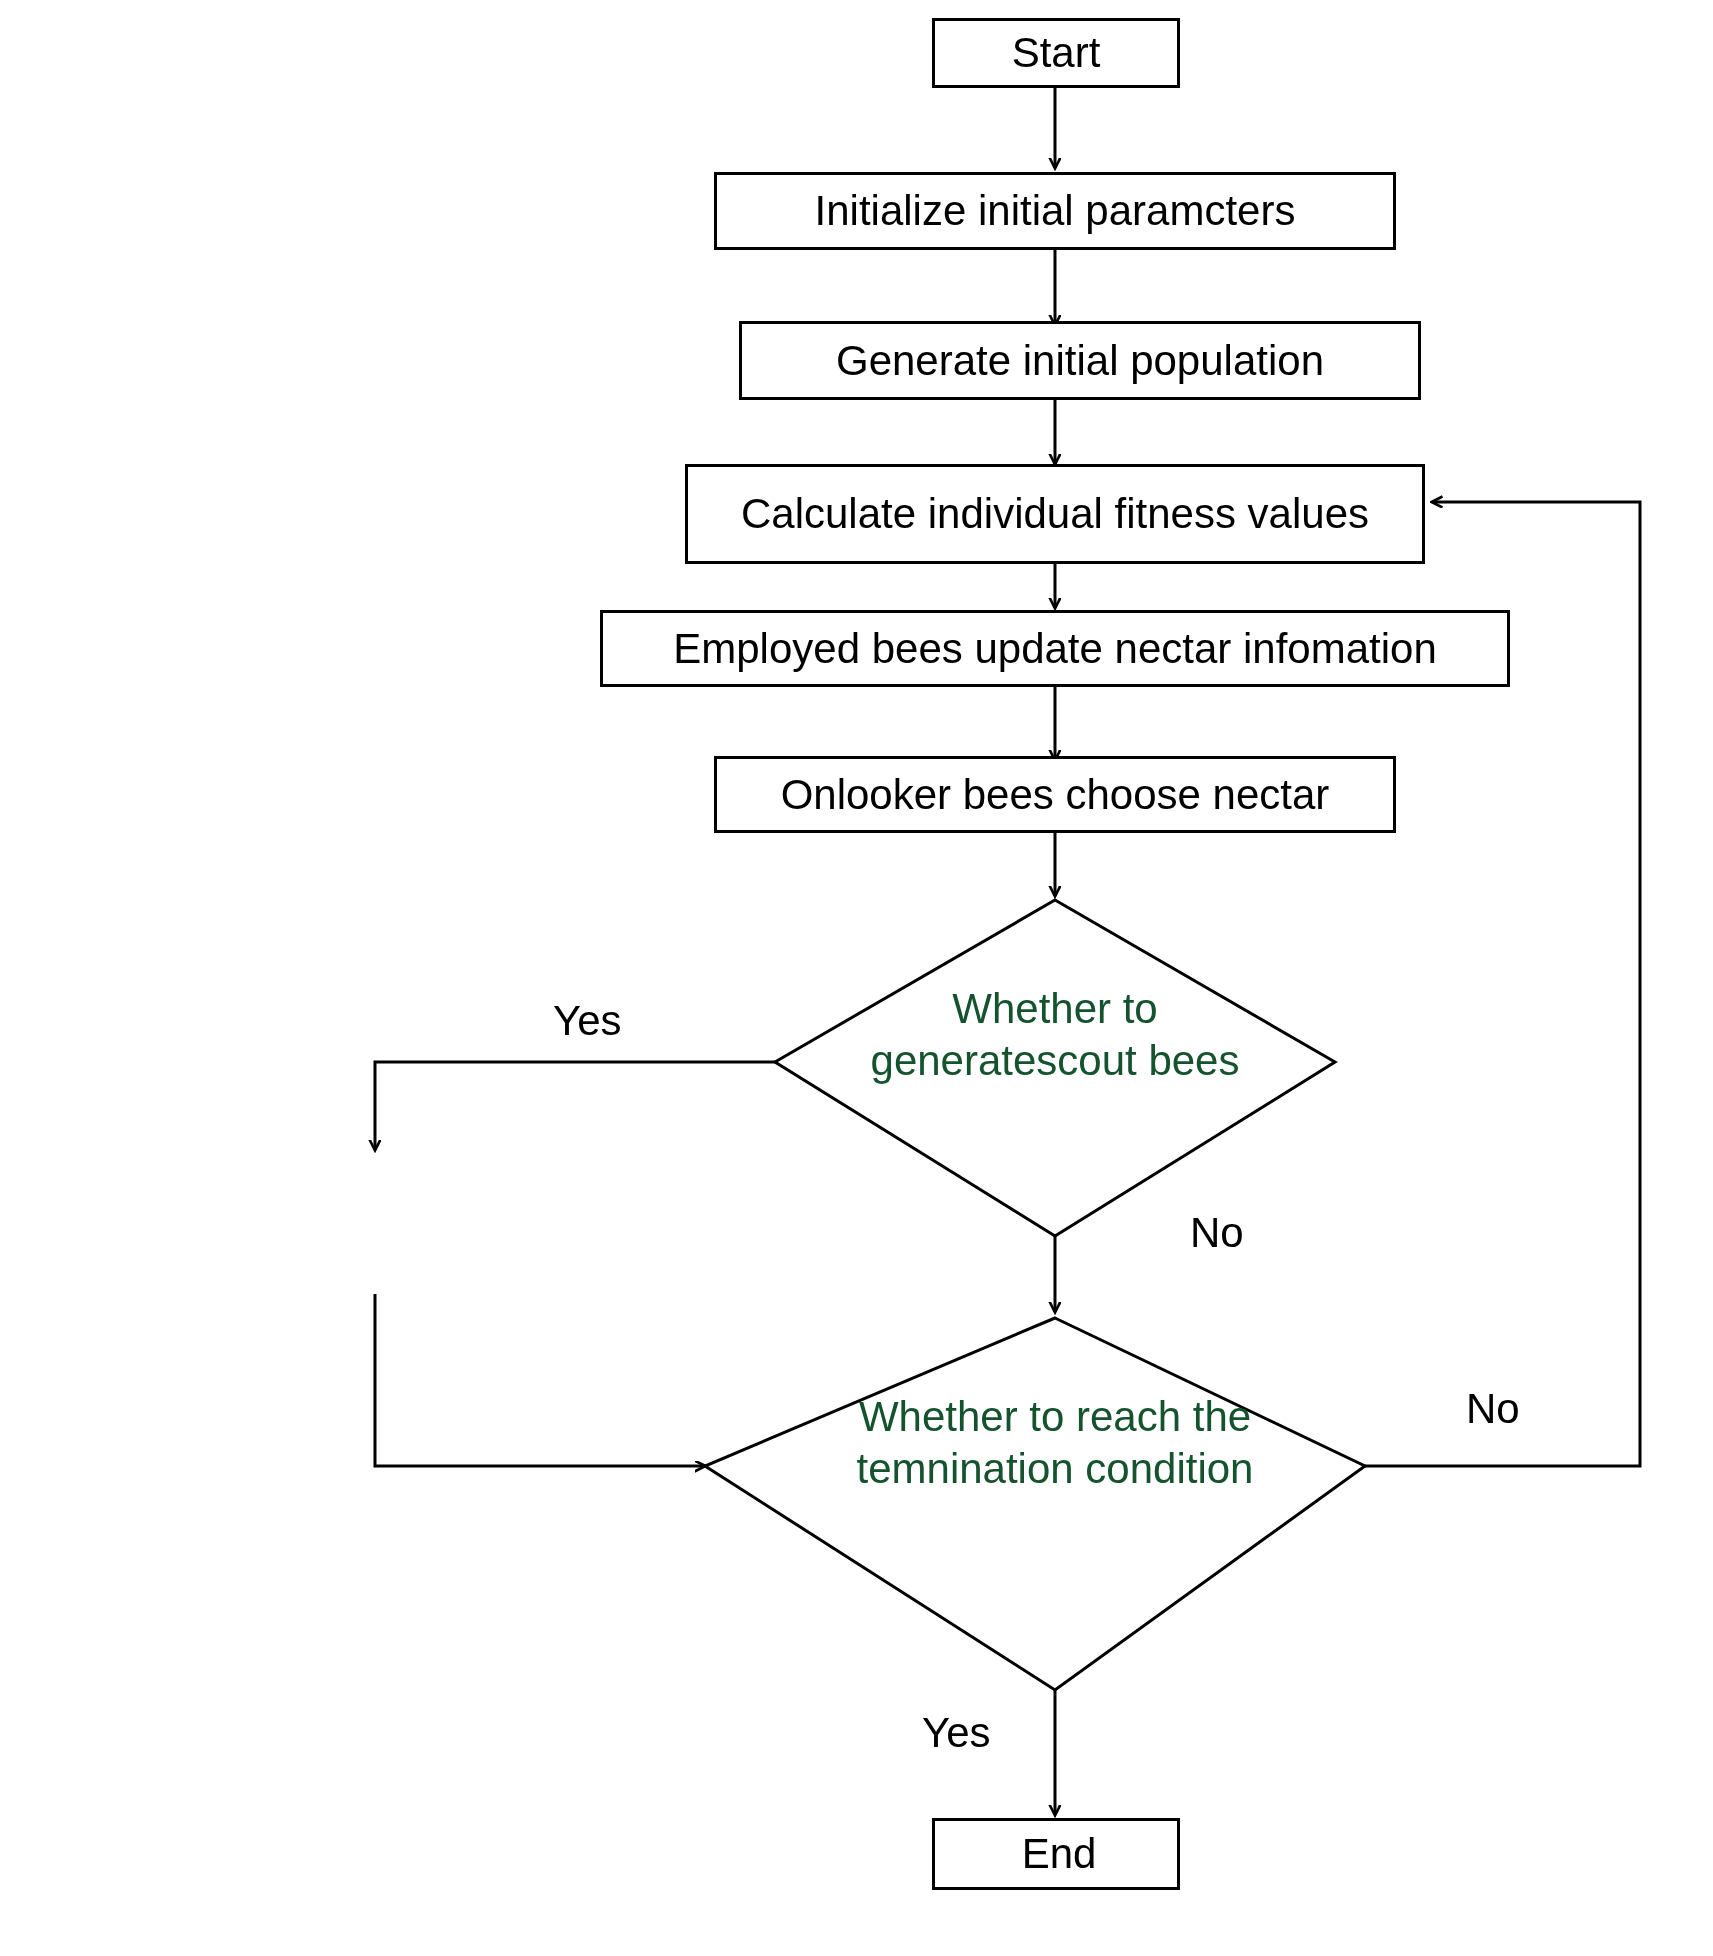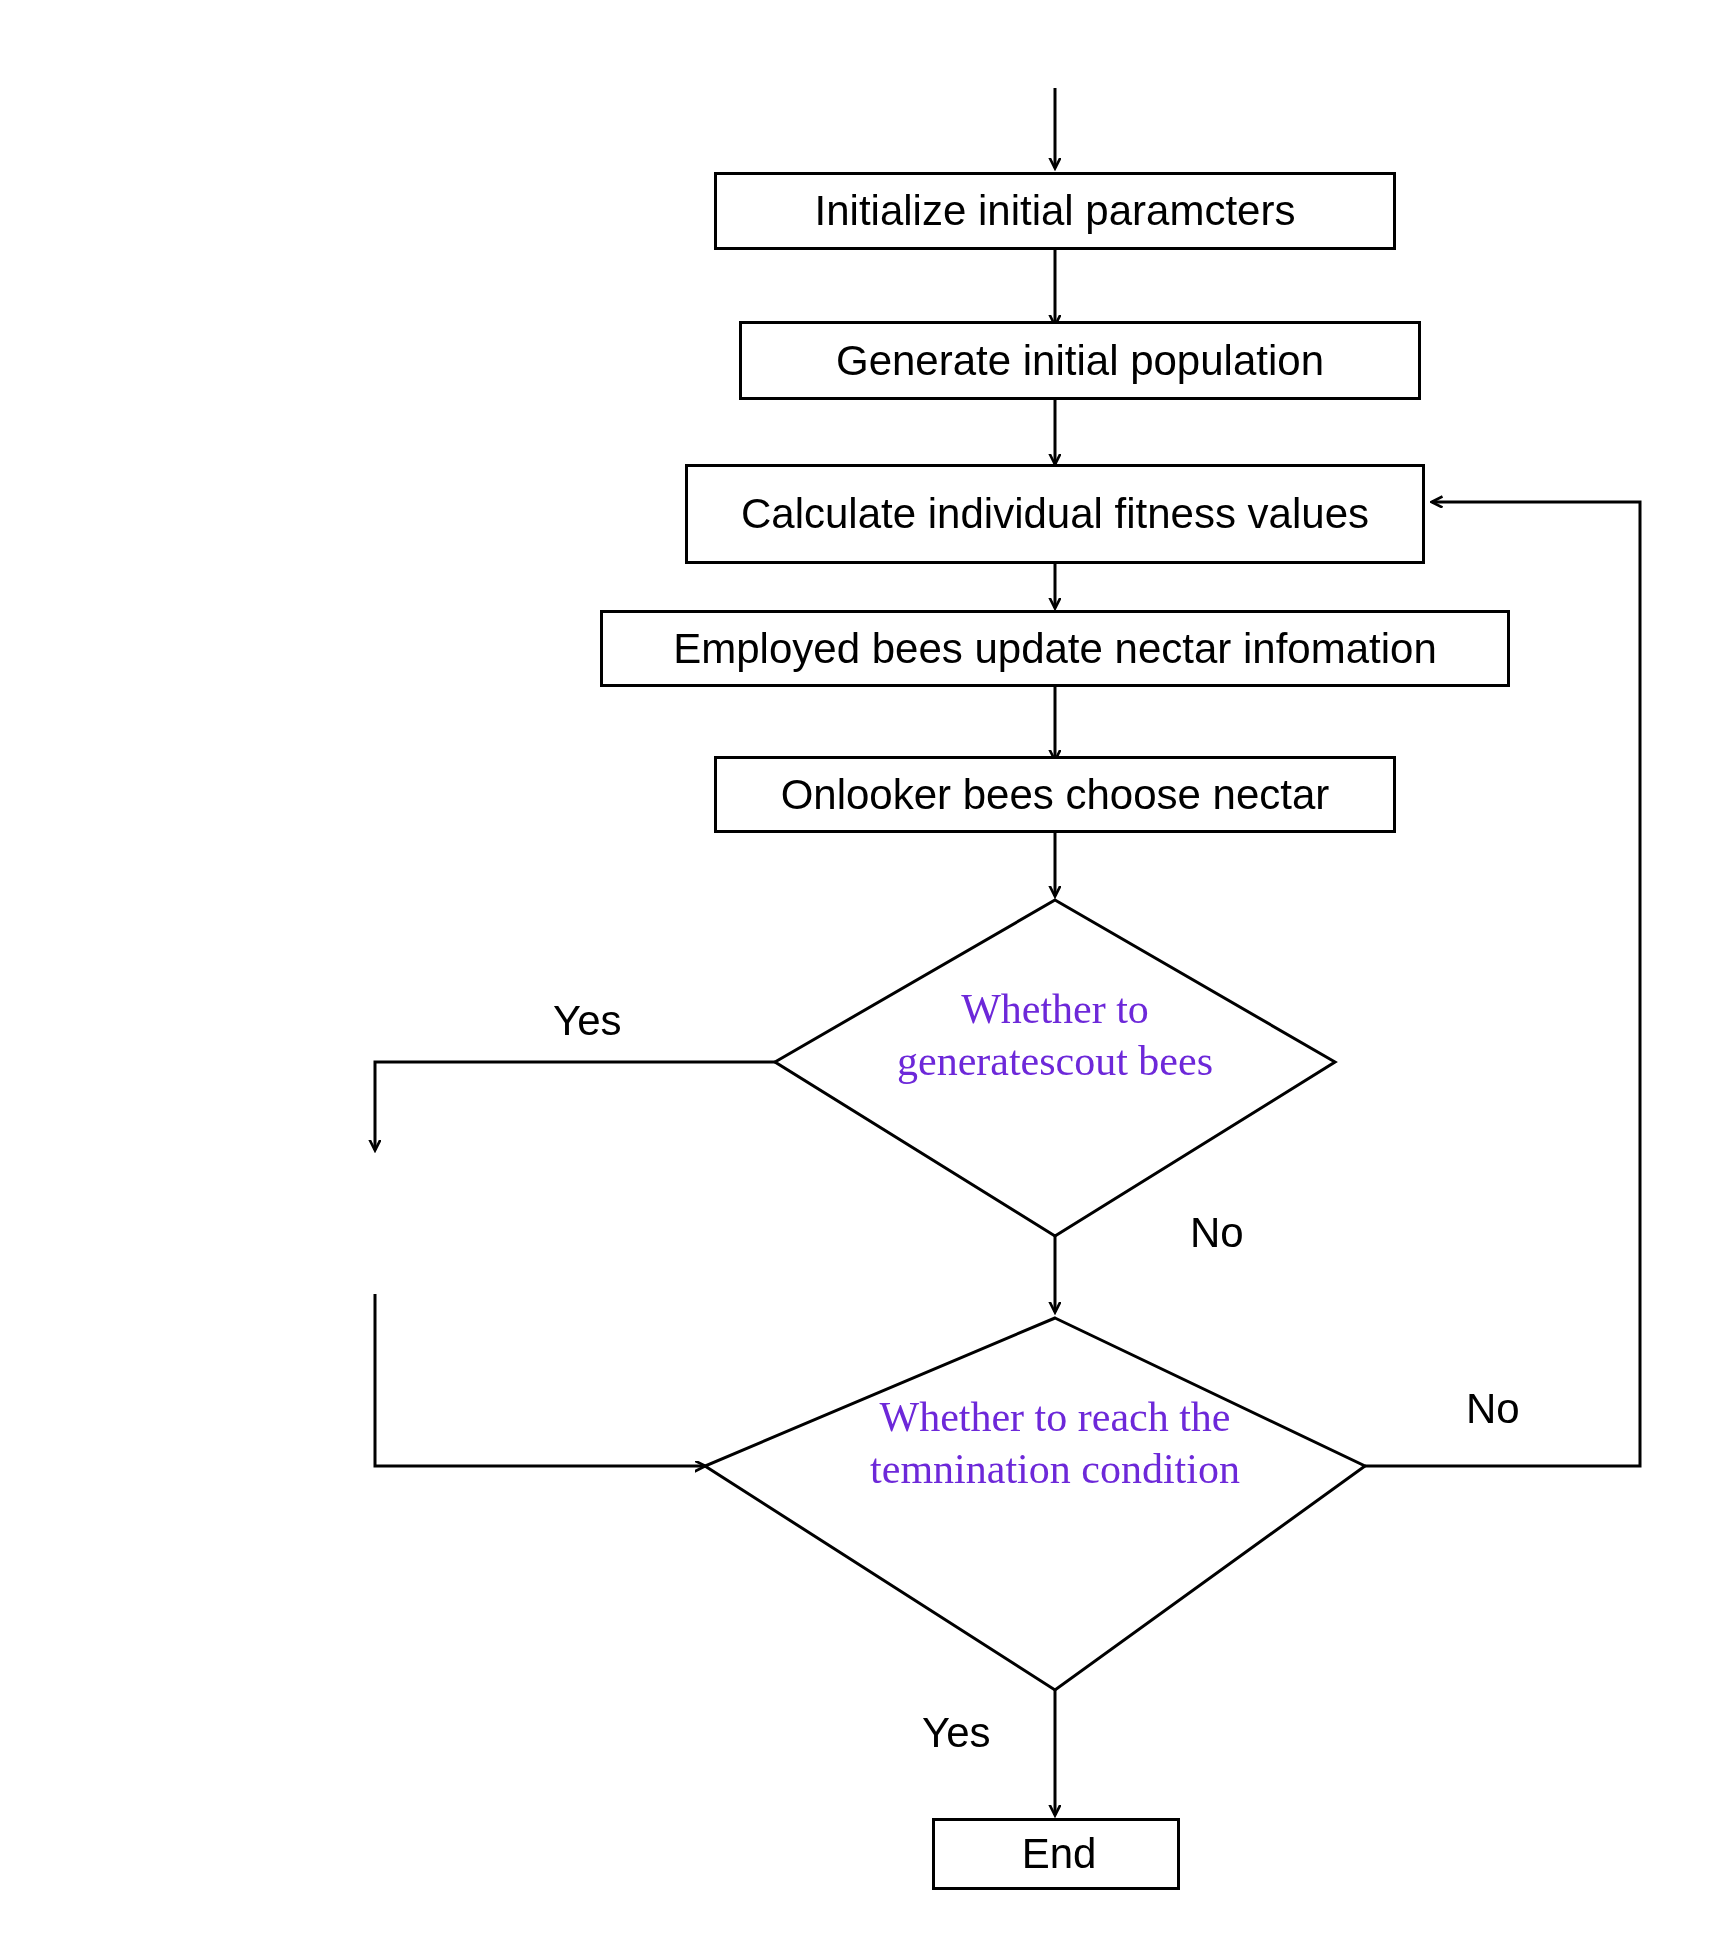--- a/index.html
+++ b/index.html
@@ -41,22 +41,22 @@
   }
   .node-box.two-line {
     line-height: 1.22;
   }
   .diamond-label {
     position: absolute;
     display: flex;
     align-items: center;
     justify-content: center;
     text-align: center;
-    color: #6d28d9;
-    font-family: Liberation Serif, serif;
+    color: #14532d;
+    font-family: Liberation Sans, sans-serif;
     font-size: 42px;
     line-height: 1.25;
     pointer-events: none;
   }
   .edge-label {
     position: absolute;
     color: #000000;
     font-family: "Liberation Sans", sans-serif;
     font-size: 42px;
     line-height: 1;
@@ -98,20 +98,23 @@
       <path d="M375,1294 L375,1466 L705,1466" marker-end="url(#arrow)"></path>
 
       <polygon points="1055,1318 1365,1466 1055,1690 705,1466"></polygon>
 
       <path d="M1365,1466 L1640,1466 L1640,502 L1432,502" marker-end="url(#arrow)"></path>
 
       <line x1="1055" y1="1690" x2="1055" y2="1815" marker-end="url(#arrow)"></line>
     </g>
   </svg>
 
+  <div class="node-box" style="left:932px; top:18px; width:248px; height:70px;">
+    <span>Start</span>
+  </div>
 
   <div class="node-box" style="left:714px; top:172px; width:682px; height:78px;">
     <span>Initialize initial paramcters</span>
   </div>
 
   <div class="node-box" style="left:714px; top:321px; width:682px; height:79px;margin-left:25px;">
     <span>Generate initial population</span>
   </div>
 
   <div class="node-box" style="left:685px; top:464px; width:740px; height:100px;">

